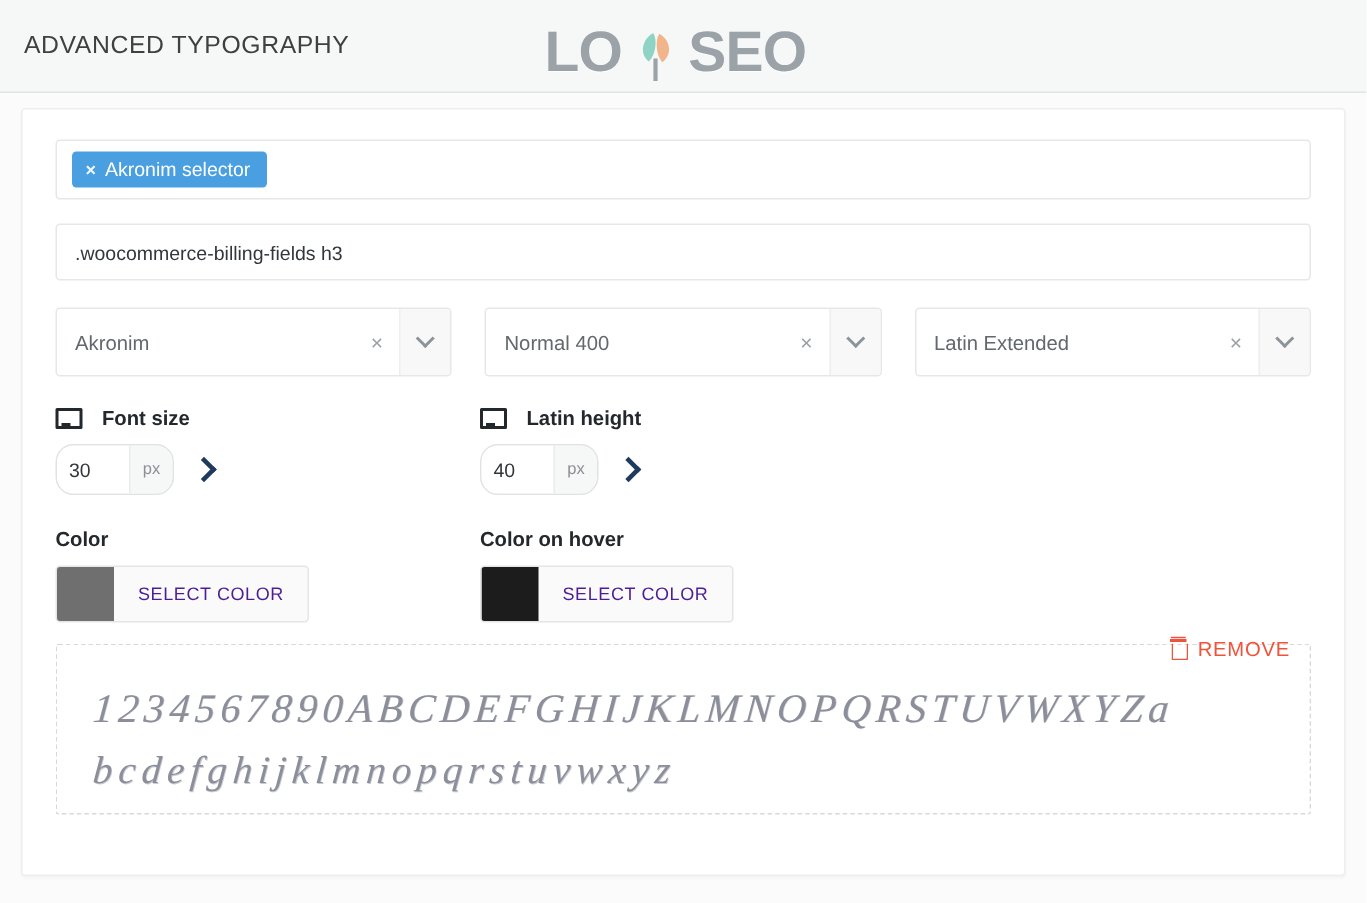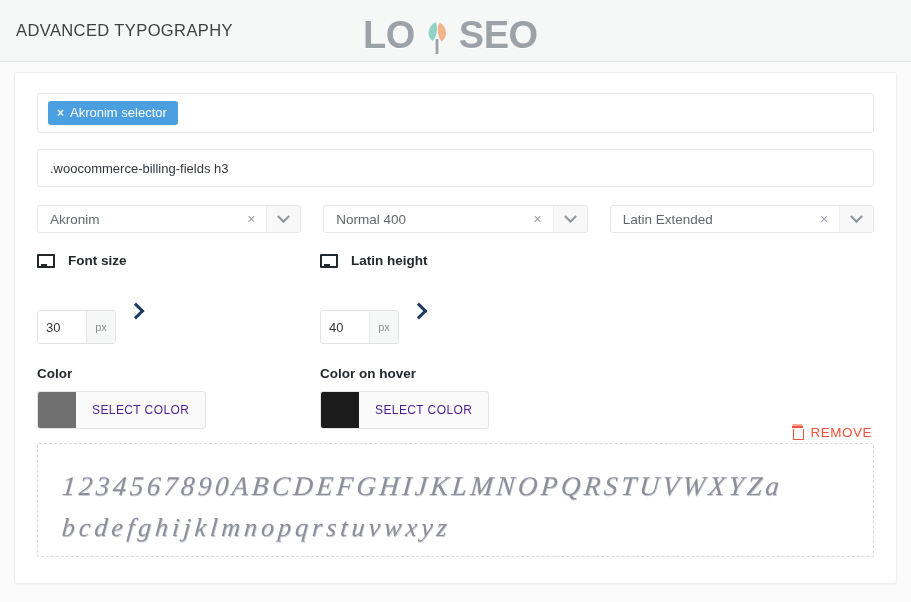--- a/index.html
+++ b/index.html
@@ -113,21 +113,21 @@
   }
 
   
   .select-row {
     display: flex;
     gap: 22px;
     margin-bottom: 20px;
   }
   .select2 {
     flex: 1 1 0;
-    height: 28px;
+    height: 46px;
     border: 1px solid #e5e7e9;
     border-radius: 3px;
     background: #fff;
     display: flex;
     align-items: stretch;
     overflow: hidden;
     cursor: pointer;
   }
   .select2 .s2-value {
     flex: 1 1 auto;
@@ -201,26 +201,25 @@
   
   .num-wrap {
     display: flex;
     align-items: center;
     gap: 14px;
     margin-bottom: 22px;
   }
   .num-field {
     display: flex;
     border: 1px solid #e0e2e4;
-    border-radius: 3px;
+    border-radius: 12px;
     overflow: hidden;
     height: 34px;
     width: 79px;
     background: #fff;
-    margin-top: 32px;
   }
   .num-field input {
     width: 48px;
     border: 0;
     outline: none;
     padding: 0 8px;
     font-family: "Liberation Sans", sans-serif;
     font-size: 13px;
     color: #32373c;
     background: #fff;
@@ -239,21 +238,21 @@
     width: 12px; height: 12px;
     border-right: 3px solid #1f3a5f;
     border-bottom: 3px solid #1f3a5f;
     transform: rotate(-45deg);
     cursor: pointer;
   }
 
   
   .remove-btn {
     position: absolute;
-    right: 24px;
+    right: 36px;
     top: 352px;
     display: flex;
     align-items: center;
     gap: 7px;
     color: #f0533c;
     font-size: 13.5px;
     letter-spacing: 0.5px;
     cursor: pointer;
   }
   .trash-ico {

